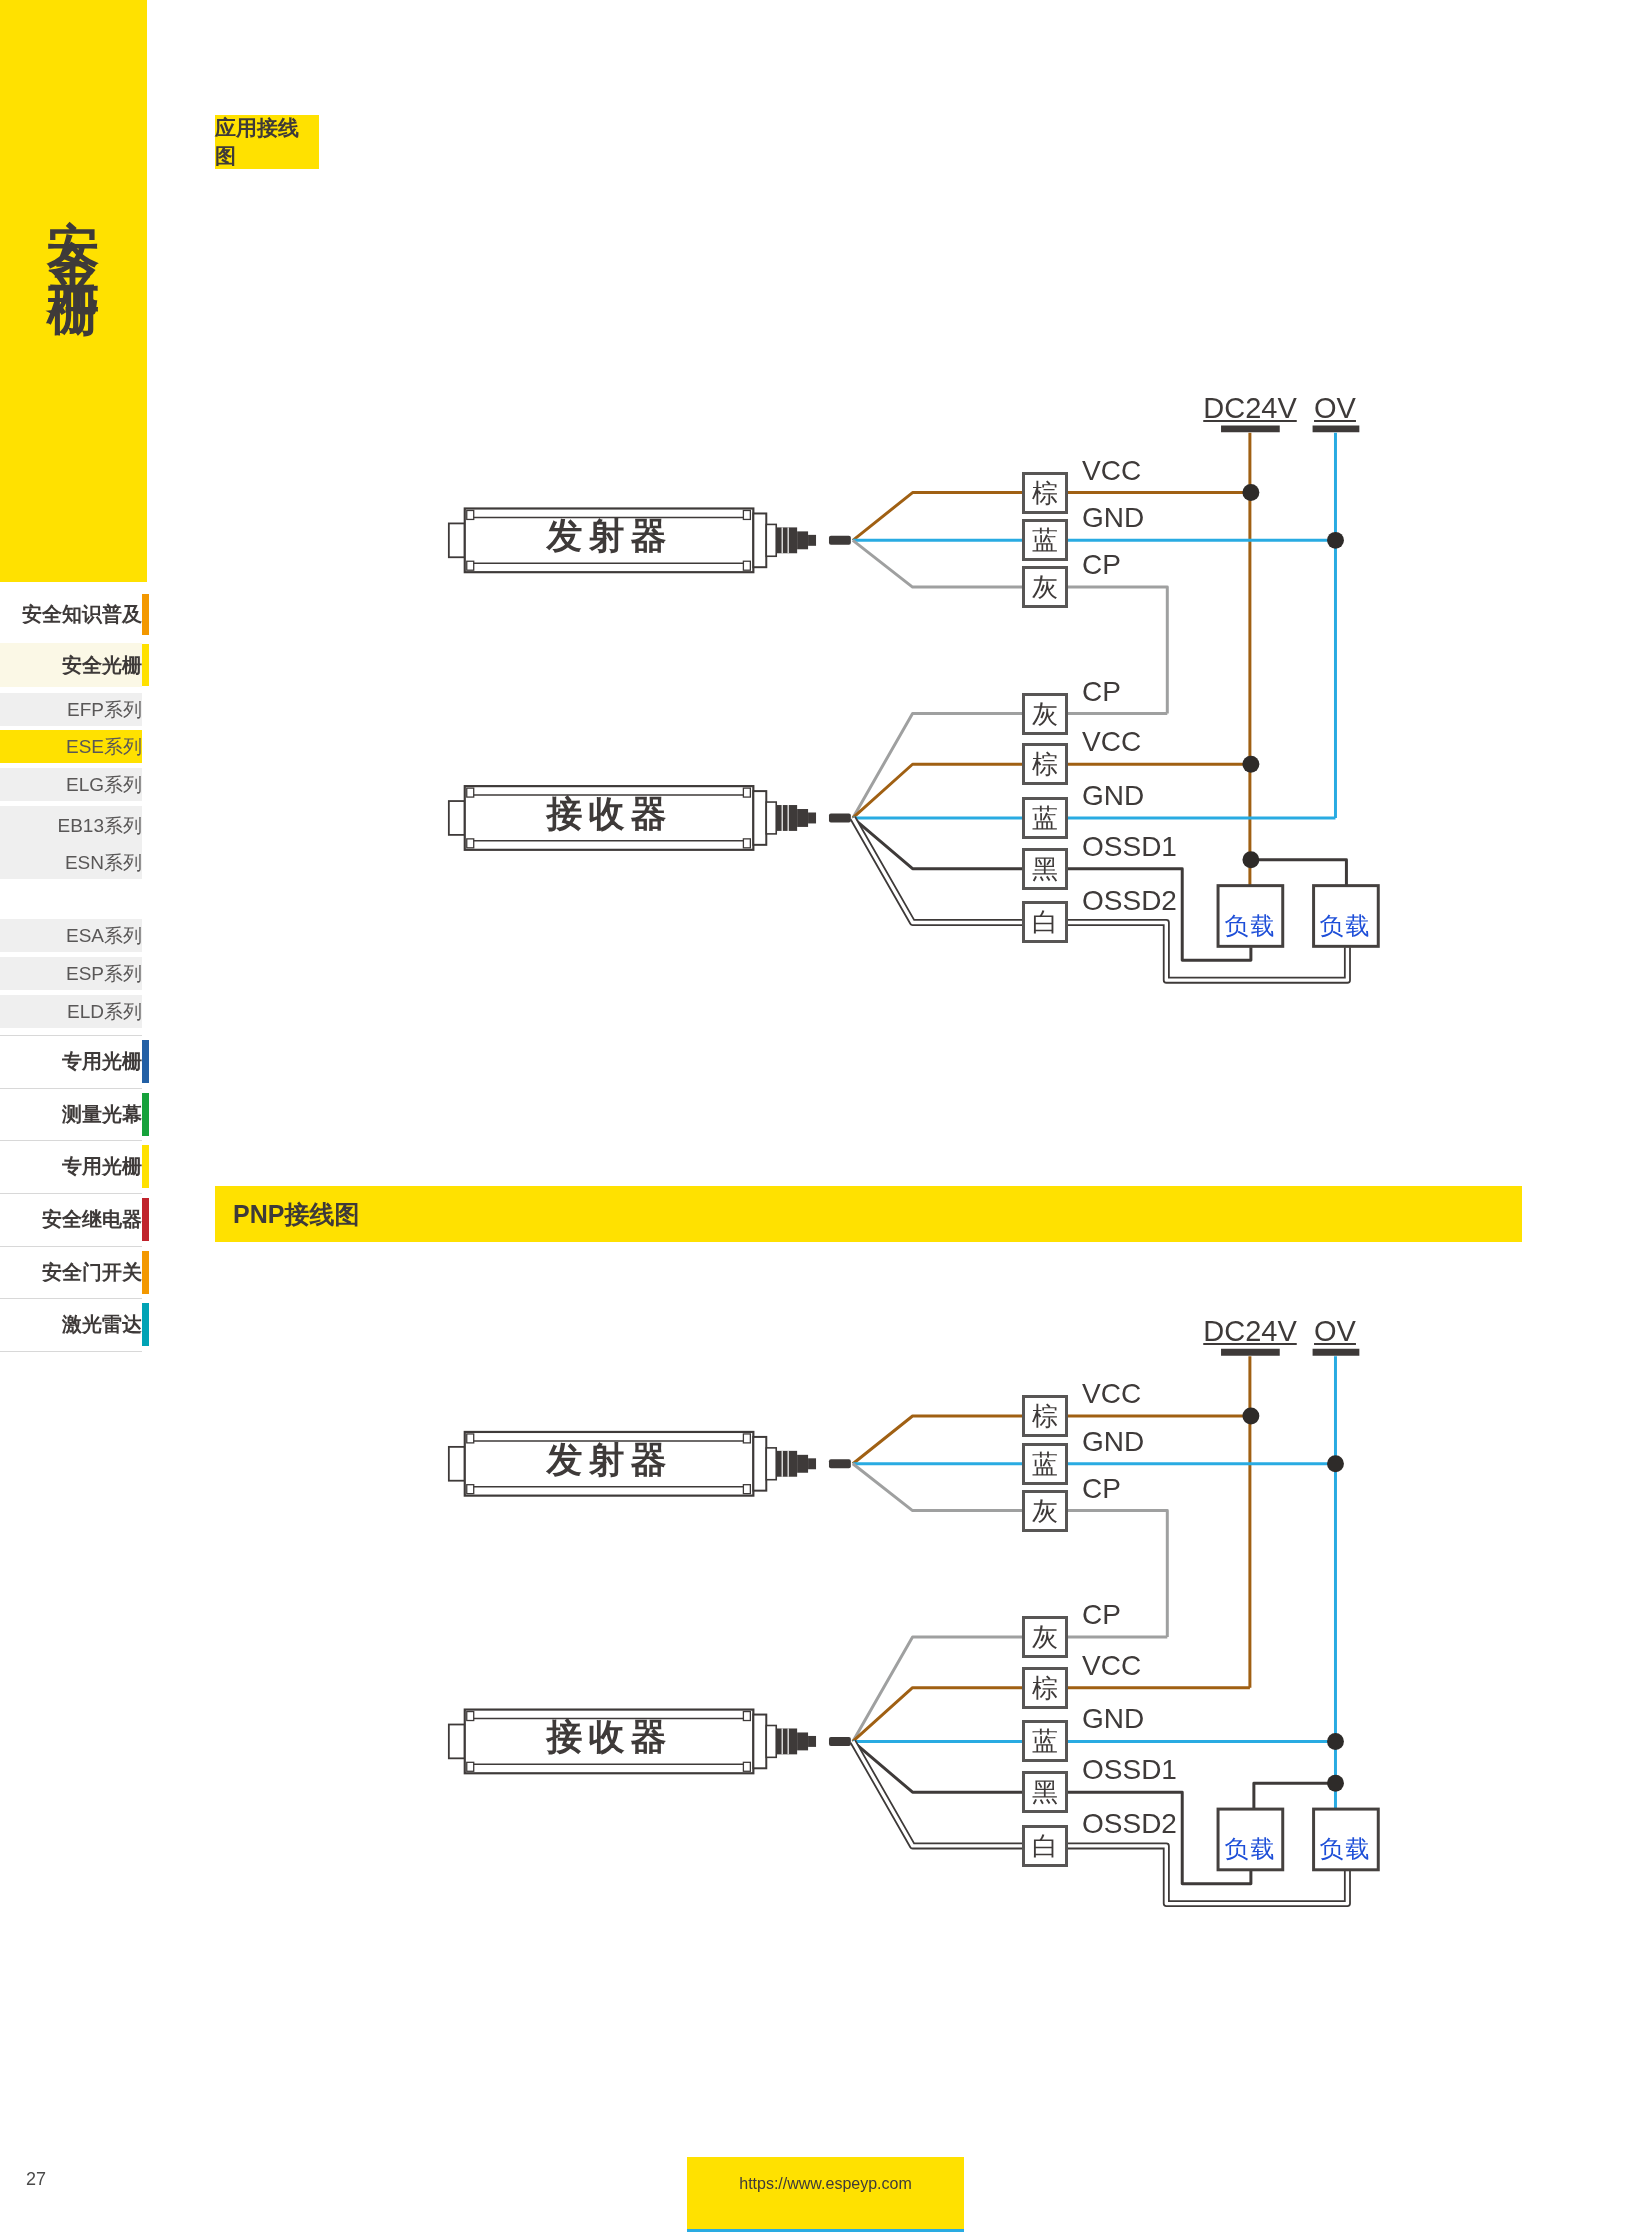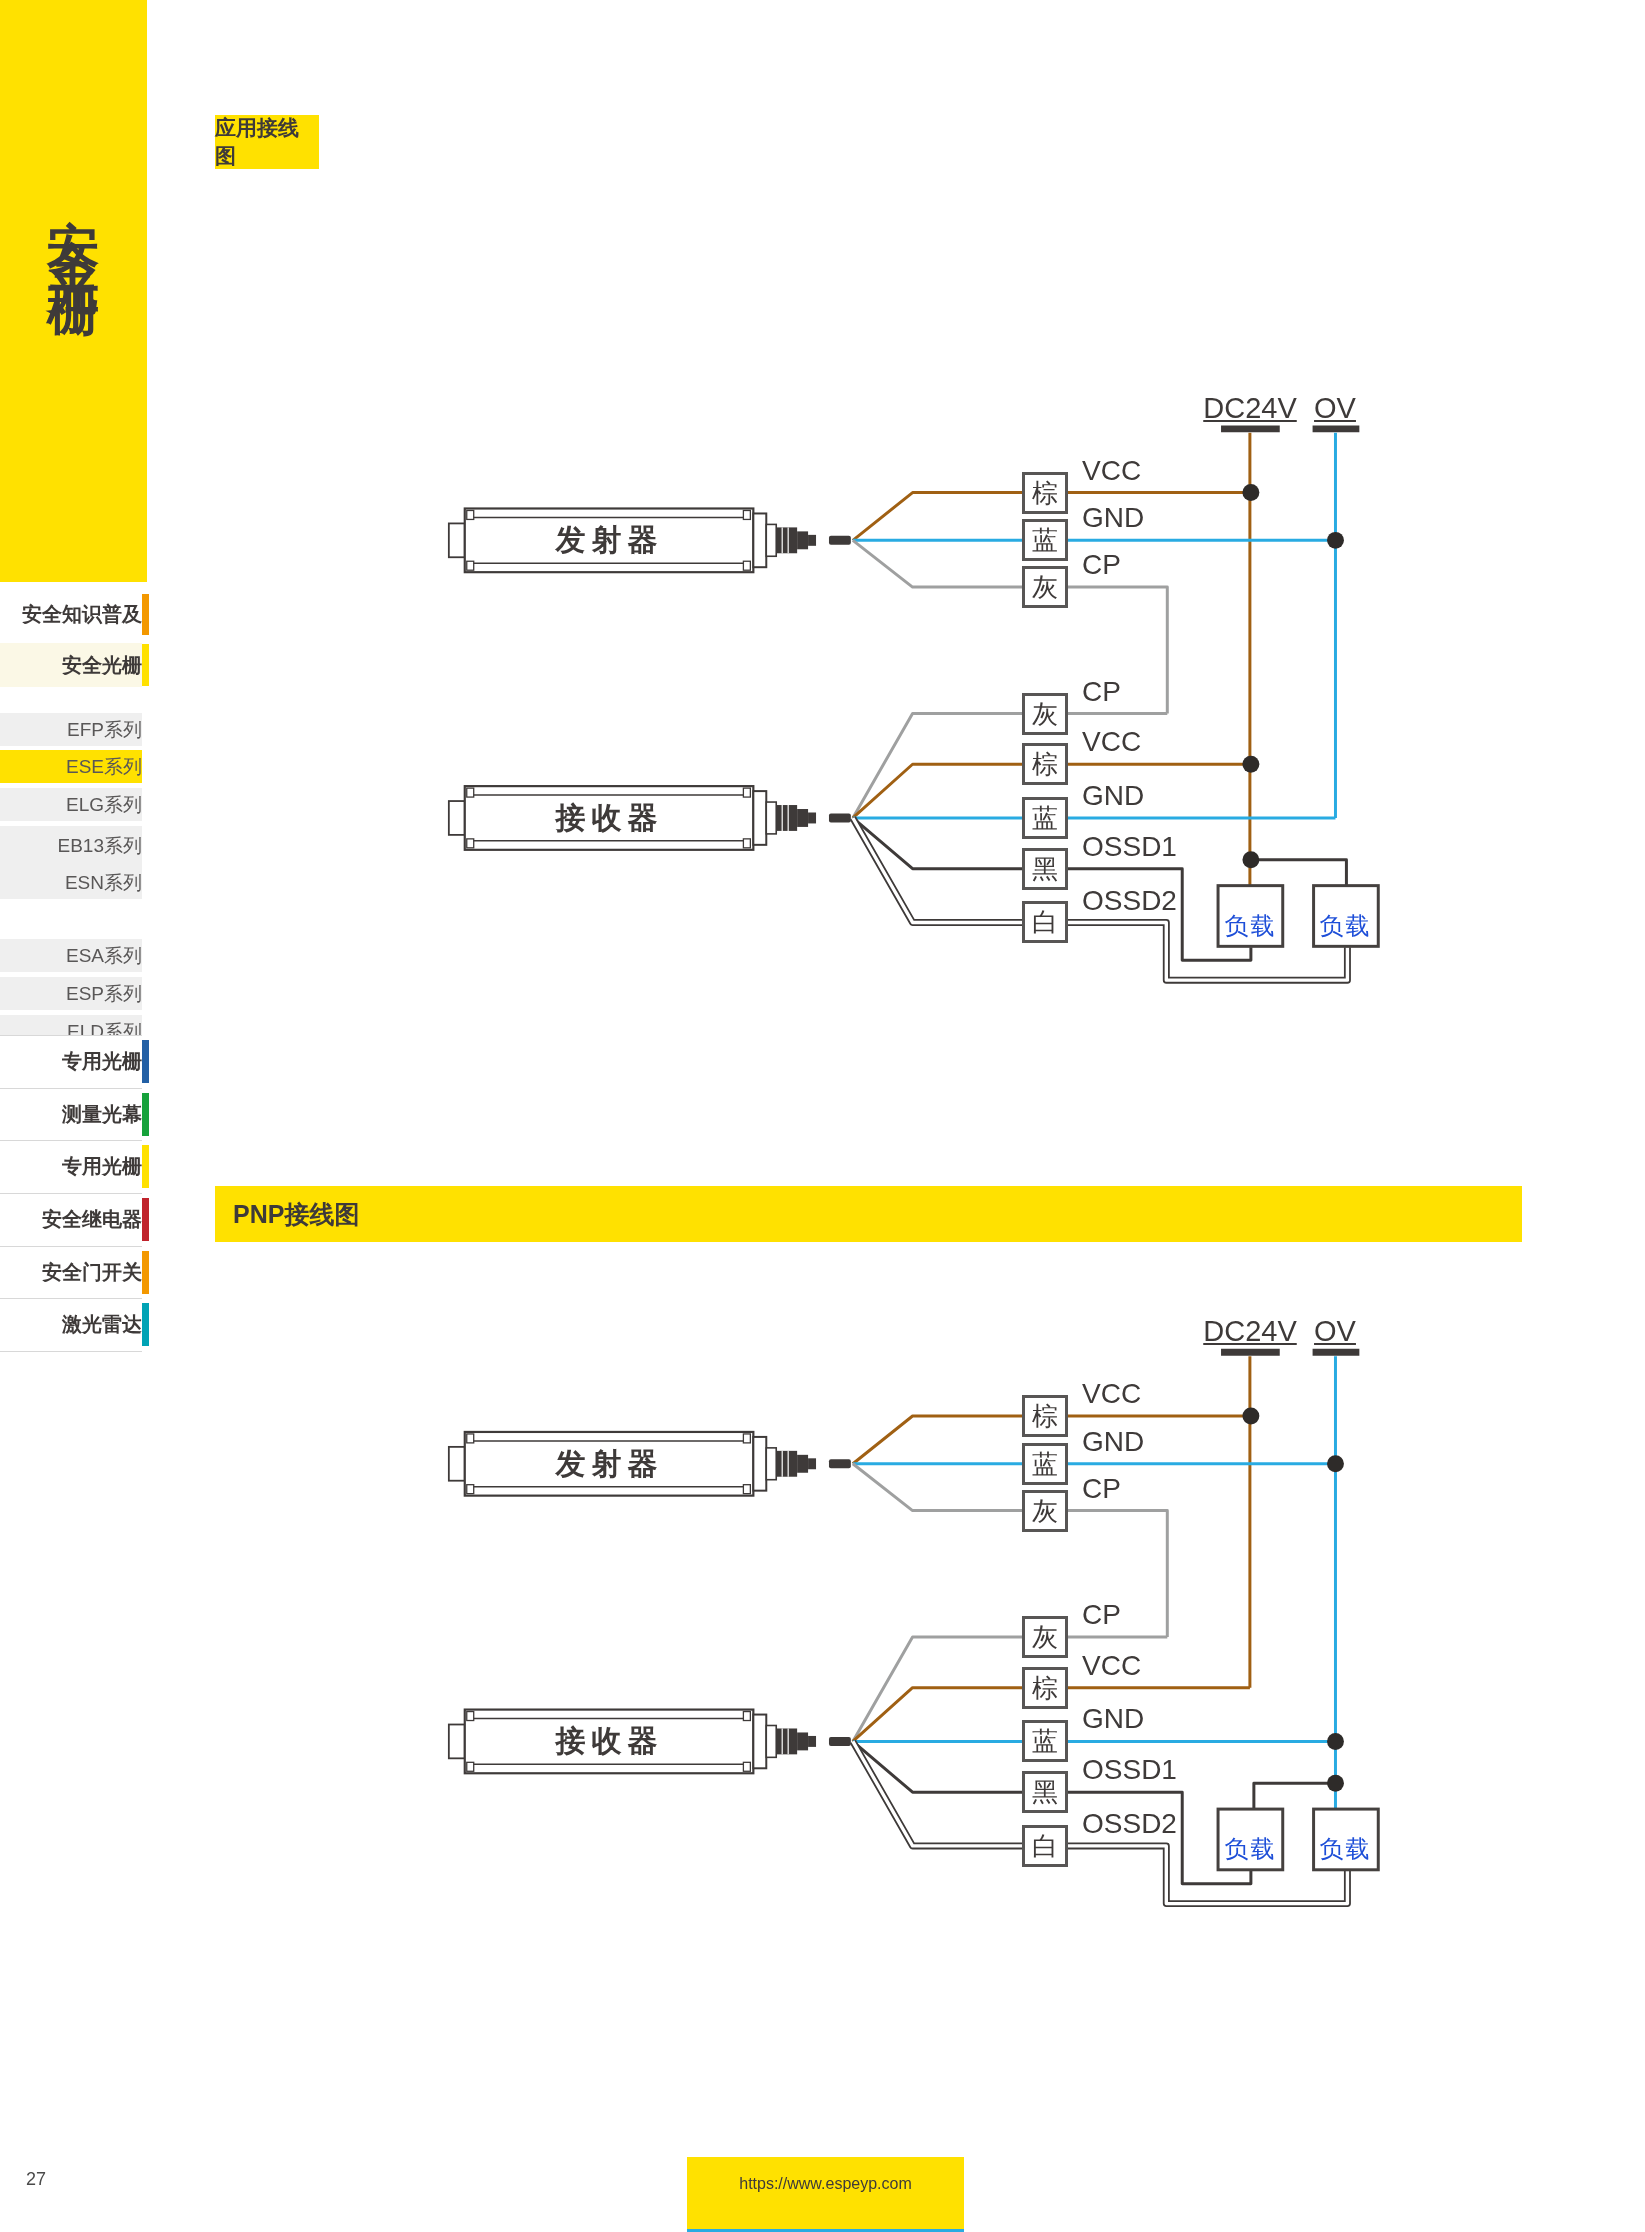--- a/index.html
+++ b/index.html
@@ -6,38 +6,38 @@
   #page{position:relative;width:1646px;height:2233px;background:#fff;overflow:hidden;
         font-family:"Liberation Sans","DejaVu Sans",sans-serif;}
   
   .side-banner{position:absolute;left:0;top:0;width:147px;height:582px;background:#FFE100;}
   .side-banner-text{position:absolute;left:50%;top:177px;transform:translateX(-50%);
         writing-mode:vertical-rl;text-orientation:upright;font-size:52px;font-weight:700;
         letter-spacing:22px;color:#3E3A39;white-space:nowrap;}
   .nav-item{position:absolute;left:0;width:142px;}
   .nav-label{width:142px;height:100%;display:flex;align-items:center;justify-content:flex-end;
         padding-right:0;box-sizing:border-box;white-space:nowrap;}
-  .nav-series{background:#EFEFEF;margin-top:20px;}
+  .nav-series{background:#EFEFEF;}
   .nav-series .nav-label{font-size:19px;color:#595757;}
   .nav-series.active{background:#FFE100;}
   .nav-cat{background:#fff;}
   .nav-cat .nav-label{font-size:20px;font-weight:700;color:#3E3A39;}
   .nav-bar{position:absolute;left:142px;width:7px;}
   .nav-hr{position:absolute;left:0;width:142px;height:1px;background:#D8D8D8;}
   
   .tag{position:absolute;left:215px;top:115px;width:104px;height:54px;background:#FFE100;
         display:flex;align-items:center;justify-content:center;font-size:21px;font-weight:700;color:#3E3A39;}
   .band{position:absolute;left:215px;width:1307px;height:56px;background:#FFE100;
         display:flex;align-items:center;padding-left:18px;box-sizing:border-box;
         font-size:25px;font-weight:700;color:#3E3A39;}
   
   .supply{position:absolute;transform:translateX(-50%);height:38px;line-height:38px;
         font-size:29px;color:#3E3A39;white-space:nowrap;text-decoration:underline;}
-  .dev-label{position:absolute;width:289px;height:64px;display:flex;align-items:center;
-        justify-content:center;font-size:30px;font-weight:700;letter-spacing:6px;color:#3E3A39;}
+  .dev-label{position:absolute;width:289px;height:56px;display:flex;align-items:center;
+        justify-content:center;font-size:36px;font-weight:700;letter-spacing:6px;color:#3E3A39;}
   .wirebox{position:absolute;width:46px;height:42px;background:#fff;border:3px solid #585655;
         box-sizing:border-box;display:flex;align-items:center;justify-content:center;
         font-size:26px;color:#3E3A39;}
   .sig{position:absolute;height:36px;display:flex;align-items:flex-end;font-size:28px;
         color:#3E3A39;white-space:nowrap;}
   .load-label{position:absolute;width:65px;height:55px;display:flex;align-items:center;
         justify-content:center;font-size:24px;letter-spacing:2px;color:#1d4ed8;margin-top:12px;}
   
   .pagenum{position:absolute;left:26px;top:2169px;font-size:18px;color:#4A4A4A;}
   .footer-band{position:absolute;left:687px;top:2157px;width:277px;height:72px;background:#FFE100;

